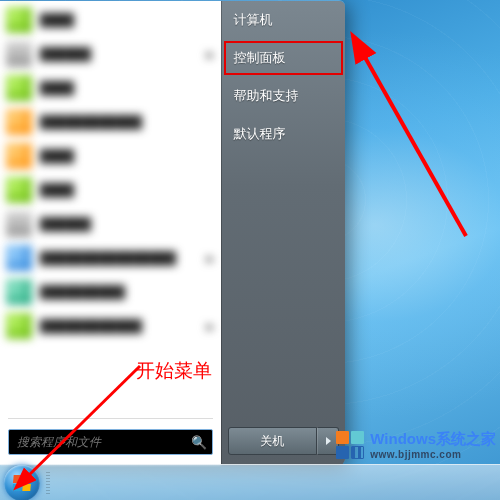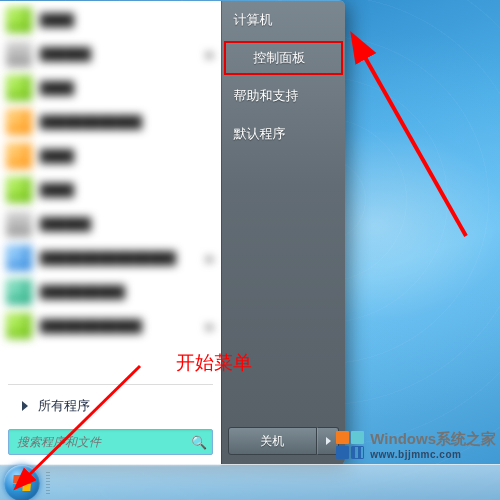--- a/index.html
+++ b/index.html
@@ -100,21 +100,21 @@
     }
     .search-wrap {
       padding: 6px 8px 10px;
     }
     .search-box {
       display: flex;
       align-items: center;
       height: 26px;
       border: 1px solid #7eb0dd;
       border-radius: 2px;
-      background: #5eead4;
+      background: #000000;
       padding: 0 4px 0 8px;
       box-shadow: inset 0 1px 2px rgba(0,0,0,0.08);
     }
     .search-box input {
       border: none;
       outline: none;
       flex: 1;
       font-size: 12px;
       font-style: italic;
       color: #6a6a6a;
@@ -134,21 +134,20 @@
     .right-item {
       padding: 10px 12px;
       color: #fff;
       font-size: 13px;
       text-shadow: 0 1px 1px rgba(0,0,0,0.4);
     }
     .right-item.highlight {
       outline: 2px solid #e40000;
       outline-offset: -4px;
       padding-right: 20px;
-      text-align: center;
     }
     .shutdown-row {
       margin-top: auto;
       display: flex;
       align-items: stretch;
       height: 28px;
       margin: 0 0 10px 0;
       padding-left: 6px;
       gap: 0;
     }
@@ -233,21 +232,21 @@
       display: grid;
       grid-template-columns: 1fr 1fr;
       grid-template-rows: 1fr 1fr;
       gap: 2px;
     }
     .wm-logo span { border-radius: 1px; }
     .wm-logo span:nth-child(1){background:#f57c1f;}
     .wm-logo span:nth-child(2){background:#62c9d4;}
     .wm-logo span:nth-child(3){background:#2664b0;}
     .wm-logo span:nth-child(4){ background: repeating-linear-gradient(90deg,#2664b0 0 3px, transparent 3px 6px); border:1px solid #2664b0;}
-    .wm-text .t1 { font-size: 15px; font-weight: 600; color: #737373; }
+    .wm-text .t1 { font-size: 15px; font-weight: 600; color: #3b82f6; }
     .wm-text .t2 { font-size: 10px; color: #2f4866; letter-spacing: 0.5px; font-weight: bold; }
 
     .annotation {
       position: absolute;
       pointer-events: none;
     }
     .anno-label {
       position: absolute;
       color: #ff0000;
       font-size: 19px;
@@ -304,24 +303,20 @@
           <div class="program-icon"></div>
           <div class="program-label">██████████</div>
         </div>
       <div class="program-item pi-green">
           <div class="program-icon"></div>
           <div class="program-label">████████████</div>
           <span class="expand-arrow">▶</span>
         </div>
     </div>
     <div class="divider"></div>
-    <div class="all-programs">
-      <span class="tri"></span>
-      <span>所有程序</span>
-    </div>
     <div class="search-wrap">
       <div class="search-box">
         <input type="text" placeholder="搜索程序和文件" style="">
         <span class="search-icon">🔍</span>
       </div>
     </div>
   </div>
 
   <div class="right-pane">
     <div class="right-item">计算机</div>
@@ -353,21 +348,21 @@
 
 <svg class="arrow annotation" style="left:356px; top:46px;" width="130" height="200">
   <defs>
       <marker id="ah1" markerWidth="10" markerHeight="10" refX="2" refY="3" orient="auto">
     <path d="M0,0 L0,6 L8,3 z" fill="#ff0000"></path>
       </marker>
     </defs>
   <line x1="110" y1="190" x2="6" y2="6" stroke="#ff0000" stroke-width="4" marker-end="url(#ah1)"></line>
 </svg>
 
-<div class="anno-label annotation" style="left:136px; top:350px;margin-left:40px;">开始菜单</div>
+<div class="anno-label annotation" style="left:136px; top:358px;">开始菜单</div>
 <svg class="arrow annotation" style="left:20px; top:360px;" width="160" height="130">
   <defs>
       <marker id="ah2" markerWidth="10" markerHeight="10" refX="2" refY="3" orient="auto">
     <path d="M0,0 L0,6 L8,3 z" fill="#ff0000"></path>
       </marker>
     </defs>
   <line x1="120" y1="6" x2="6" y2="118" stroke="#ff0000" stroke-width="3" marker-end="url(#ah2)"></line>
 </svg>
 
 <div class="watermark">

